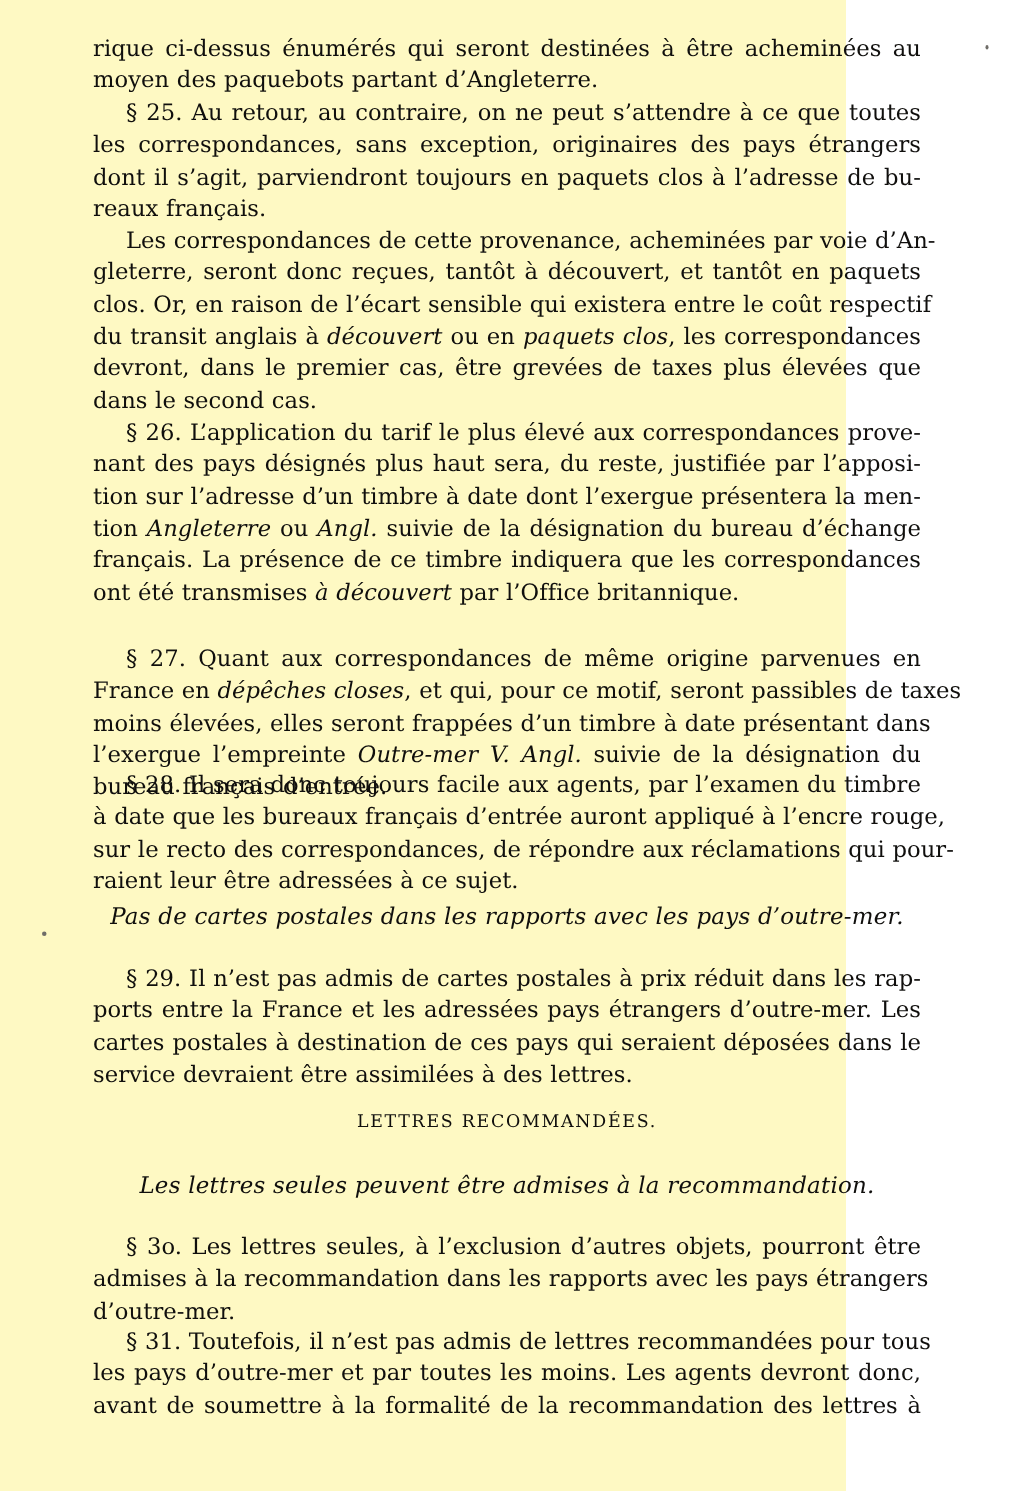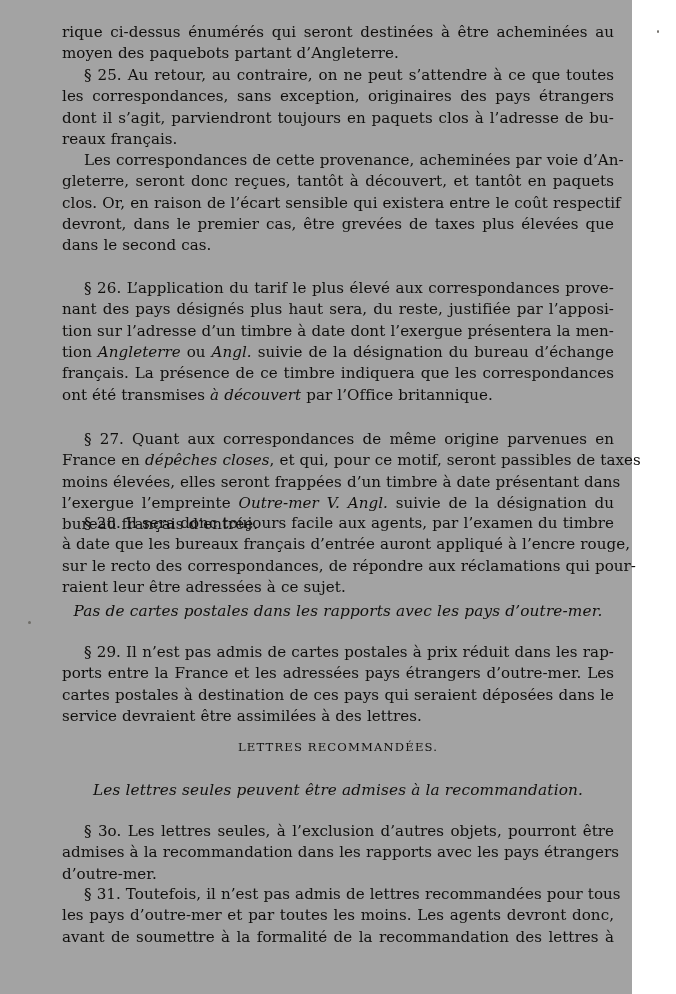--- a/index.html
+++ b/index.html
@@ -13,23 +13,23 @@
     position: relative;
     overflow: hidden;
     font-family: "DejaVu Serif", "Liberation Serif", serif;
     color: #100f0d;
   }
 
   .page {
     position: absolute;
     left: 0;
     top: 0;
-    width: 632px;
+    width: 564px;
     height: 994px;
-    background: #a3a3a3;
+    background: #fef9c3;
   }
 
   .textblock {
     position: absolute;
     left: 62px;
     top: 22px;
     width: 552px;
   }
 
   
@@ -117,20 +117,21 @@
       <span class="ln"><span class="indent-box"></span><span>§ 25. Au retour, au contraire, on ne peut s’attendre à ce que toutes</span></span>
       <span class="ln">les correspondances, sans exception, originaires des pays étrangers</span>
       <span class="ln">dont il s’agit, parviendront toujours en paquets clos à l’adresse de bu-</span>
       <span class="ln last">reaux français.</span>
     </div>
 
     <div class="blk para" style="top:128px;">
       <span class="ln"><span class="indent-box"></span><span>Les correspondances de cette provenance, acheminées par voie d’An-</span></span>
       <span class="ln">gleterre, seront donc reçues, tantôt à découvert, et tantôt en paquets</span>
       <span class="ln">clos. Or, en raison de l’écart sensible qui existera entre le coût respectif</span>
+      <span class="ln">du transit anglais à <i>découvert</i> ou en <i>paquets clos</i>, les correspondances</span>
       <span class="ln">devront, dans le premier cas, être grevées de taxes plus élevées que</span>
       <span class="ln last">dans le second cas.</span>
     </div>
 
     <div class="blk para" style="top:256px;">
       <span class="ln"><span class="indent-box"></span><span>§ 26. L’application du tarif le plus élevé aux correspondances prove-</span></span>
       <span class="ln">nant des pays désignés plus haut sera, du reste, justifiée par l’apposi-</span>
       <span class="ln">tion sur l’adresse d’un timbre à date dont l’exergue présentera la men-</span>
       <span class="ln">tion <i>Angleterre</i> ou <i>Angl.</i> suivie de la désignation du bureau d’échange</span>
       <span class="ln">français. La présence de ce timbre indiquera que les correspondances</span>

